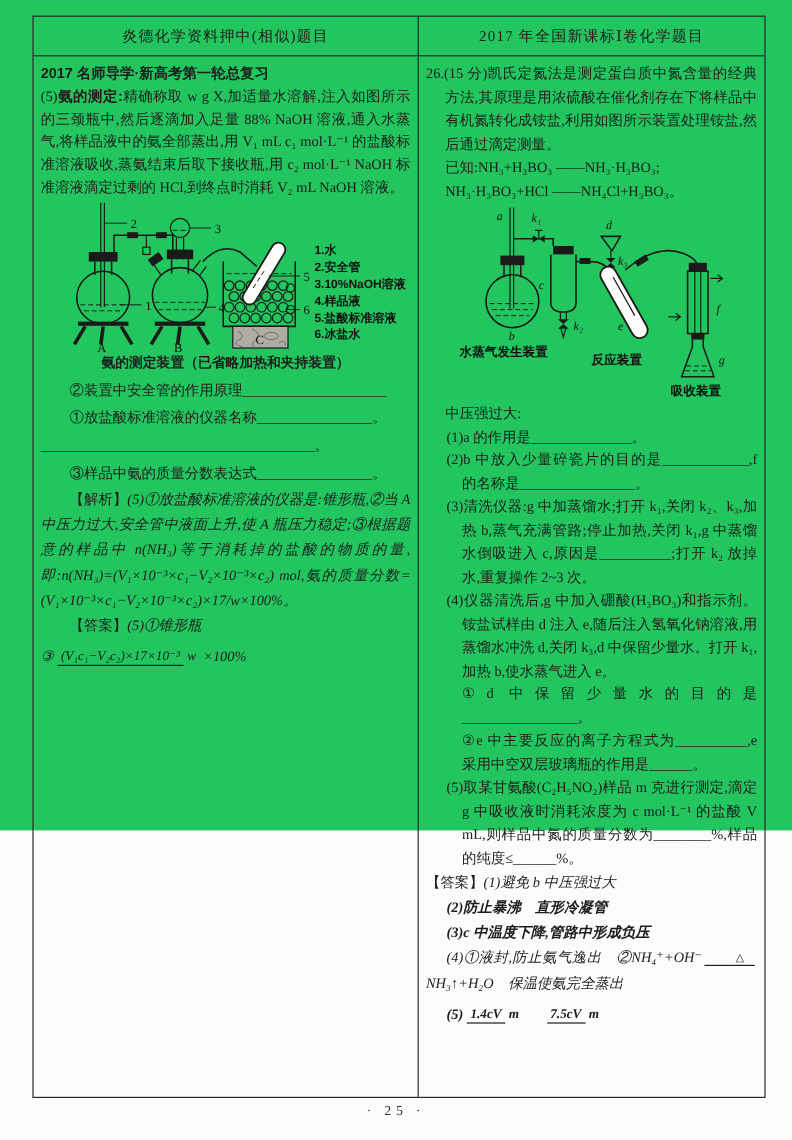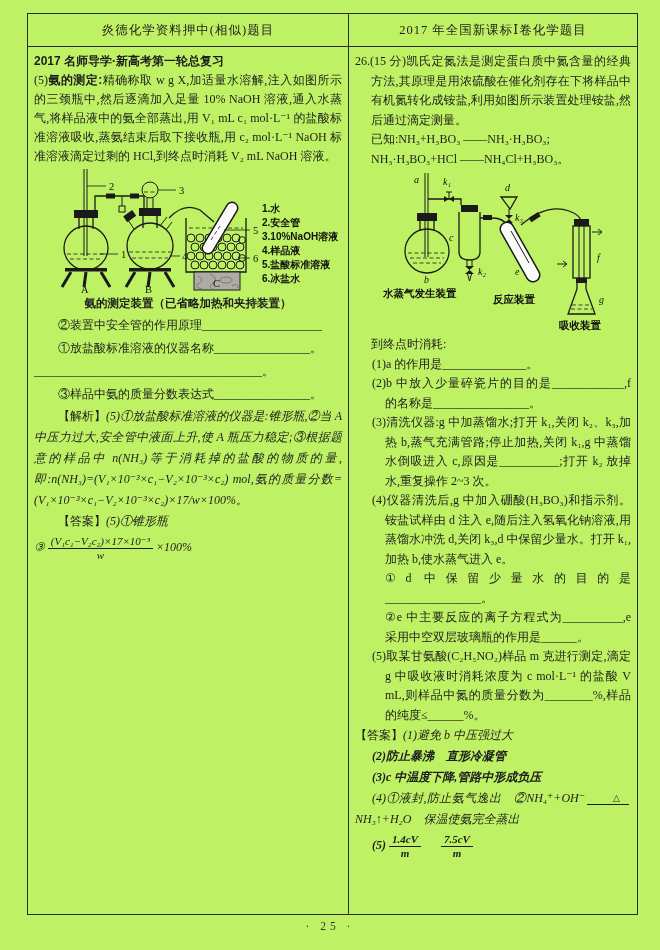--- a/index.html
+++ b/index.html
@@ -1,17 +1,17 @@
 <!DOCTYPE html>
 <html><head>
 <meta charset="utf-8">
 <style>
   * { margin:0; padding:0; box-sizing:border-box; }
   body { background:#fbfbf9; width:660px; height:950px; overflow:hidden; }
-  .sheet { position:relative; width:660px; height:950px; background:#bef264; color:#1d1d1d;
+  .sheet { position:relative; width:660px; height:692px; background:#22c55e; color:#1d1d1d;
            font-family:"Liberation Serif","DejaVu Serif",serif; }
   .frame { position:absolute; left:27px; top:13px; width:611px; height:902px; border:1.4px solid #2a2a2a; }
   .header-row { display:flex; height:33px; border-bottom:1.4px solid #2a2a2a; }
   .hcell { display:flex; align-items:center; justify-content:center; font-size:12.5px; letter-spacing:1px; }
   .hcell.hl { width:321px; border-right:1.4px solid #2a2a2a; }
   .hcell.hr { flex:1; }
   .body-row { display:flex; height:calc(100% - 33px); }
   .col { padding:5px 6px 4px 6px; overflow:hidden; }
   .col-left { width:321px; border-right:1.4px solid #2a2a2a; }
   .col-right { flex:1; }
@@ -25,21 +25,21 @@
   .noindent { line-height:23px; text-indent:0; }
   .kai { font-style:italic; line-height:21px; }
   .bold { font-weight:normal; font-style:normal; }
   .hang26 { padding-left:16px; text-indent:-16px; }
   .ind1 { padding-left:16px; }
   .sub { padding-left:30px; text-indent:-13px; }
   .sub2 { padding-left:30px; }
   .ansfirst { text-indent:0; }
   .ansind { padding-left:17px;font-weight:bold; }
   .a4wrap { text-indent:17px; }
-  .frac { display:inline-flex; flex-direction:column; text-align:center; vertical-align:middle;
+  .frac { display:inline-flex; flex-direction:row; text-align:center; vertical-align:middle;
           font-size:11px; line-height:13px; margin:0 3px; }
   .frac .num { border-bottom:1px solid #1d1d1d; padding:0 3px; }
   .frac .den { padding:0 3px; }
   .fracline { line-height:30px; }
   .cond { display:inline-flex; flex-direction:column; align-items:center; vertical-align:middle; margin:0 2px; }
   .cond .delta { font-size:9px; line-height:10px; border-bottom:1.2px solid #1d1d1d; padding:0 9px 1px 9px; }
   .gapsp { display:inline-block; width:14px; }
   .pageno { position:absolute; left:0; right:0; top:920px; text-align:center; font-size:11.5px; color:#333;
             letter-spacing:4px; }
   svg { display:block; }
@@ -64,21 +64,21 @@
 
     <div class="header-row">
       <div class="hcell hl">炎德化学资料押中(相似)题目</div>
       <div class="hcell hr">2017 年全国新课标Ⅰ卷化学题目</div>
     </div>
 
     <div class="body-row">
 
       <div class="col col-left">
         <p class="series">2017 名师导学·新高考第一轮总复习</p>
-        <p class="t"><span>(5)</span><span class="boldlead">氨的测定:</span><span>精确称取 w g X,加适量水溶解,注入如图所示的三颈瓶中,然后逐滴加入足量 10% NaOH 溶液,通入水蒸气,将样品液中的氨全部蒸出,用 V₁ mL c₁ mol·L⁻¹ 的盐酸标准溶液吸收,蒸氨结束后取下接收瓶,用 c₂ mol·L⁻¹ NaOH 标准溶液滴定过剩的 HCl,到终点时消耗 V₂ mL NaOH 溶液。</span></p>
+        <p class="t"><span>(5)</span><span class="boldlead">氨的测定:</span><span>精确称取 w g X,加适量水溶解,注入如图所示的三颈瓶中,然后逐滴加入足量 88% NaOH 溶液,通入水蒸气,将样品液中的氨全部蒸出,用 V₁ mL c₁ mol·L⁻¹ 的盐酸标准溶液吸收,蒸氨结束后取下接收瓶,用 c₂ mol·L⁻¹ NaOH 标准溶液滴定过剩的 HCl,到终点时消耗 V₂ mL NaOH 溶液。</span></p>
 
         <svg width="309" height="128" viewBox="0 0 309 128">
 
           <g>
             <path class="s" d="M61,46 V30 H110 V44"></path>
             <rect class="sf" x="72" y="27.5" width="9" height="5"></rect>
             <rect class="sf" x="96" y="27.5" width="9" height="5"></rect>
             <line class="s2" x1="88" y1="30" x2="88" y2="40"></line>
             <rect class="s2" x="85" y="40" width="6" height="6"></rect>
           </g>
@@ -287,21 +287,21 @@
             <line class="s" x1="222" y1="114" x2="222" y2="120"></line>
             <line class="s" x1="231" y1="114" x2="231" y2="120"></line>
             <path class="s" d="M222,120 L213,145 H240 L231,120"></path>
             <line class="thin dash" x1="217" y1="136" x2="236" y2="136"></line>
             <line class="thin dash" x1="216" y1="140" x2="237" y2="140"></line>
             <text class="lbl" x="244" y="134">g</text>
           </g>
           <text class="dcap" x="204" y="160">吸收装置</text>
         </svg>
 
-        <p class="rt ind1">到终点时消耗:</p>
+        <p class="rt ind1">中压强过大:</p>
         <p class="rt sub">(1)a 的作用是______________。</p>
         <p class="rt sub">(2)b 中放入少量碎瓷片的目的是____________,f 的名称是________________。</p>
         <p class="rt sub">(3)清洗仪器:g 中加蒸馏水;打开 k₁,关闭 k₂、k₃,加热 b,蒸气充满管路;停止加热,关闭 k₁,g 中蒸馏水倒吸进入 c,原因是__________;打开 k₂ 放掉水,重复操作 2~3 次。</p>
         <p class="rt sub">(4)仪器清洗后,g 中加入硼酸(H₃BO₃)和指示剂。铵盐试样由 d 注入 e,随后注入氢氧化钠溶液,用蒸馏水冲洗 d,关闭 k₃,d 中保留少量水。打开 k₁,加热 b,使水蒸气进入 e。</p>
         <p class="rt sub2">①d 中保留少量水的目的是________________。</p>
         <p class="rt sub2">②e 中主要反应的离子方程式为__________,e 采用中空双层玻璃瓶的作用是______。</p>
         <p class="rt sub">(5)取某甘氨酸(C₂H₅NO₂)样品 m 克进行测定,滴定 g 中吸收液时消耗浓度为 c mol·L⁻¹ 的盐酸 V mL,则样品中氮的质量分数为________%,样品的纯度≤______%。</p>
 
         <p class="rt kai ansfirst"><span class="bold">【答案】</span><span>(1)避免 b 中压强过大</span></p>
         <p class="rt kai ansind">(2)防止暴沸　直形冷凝管</p>

